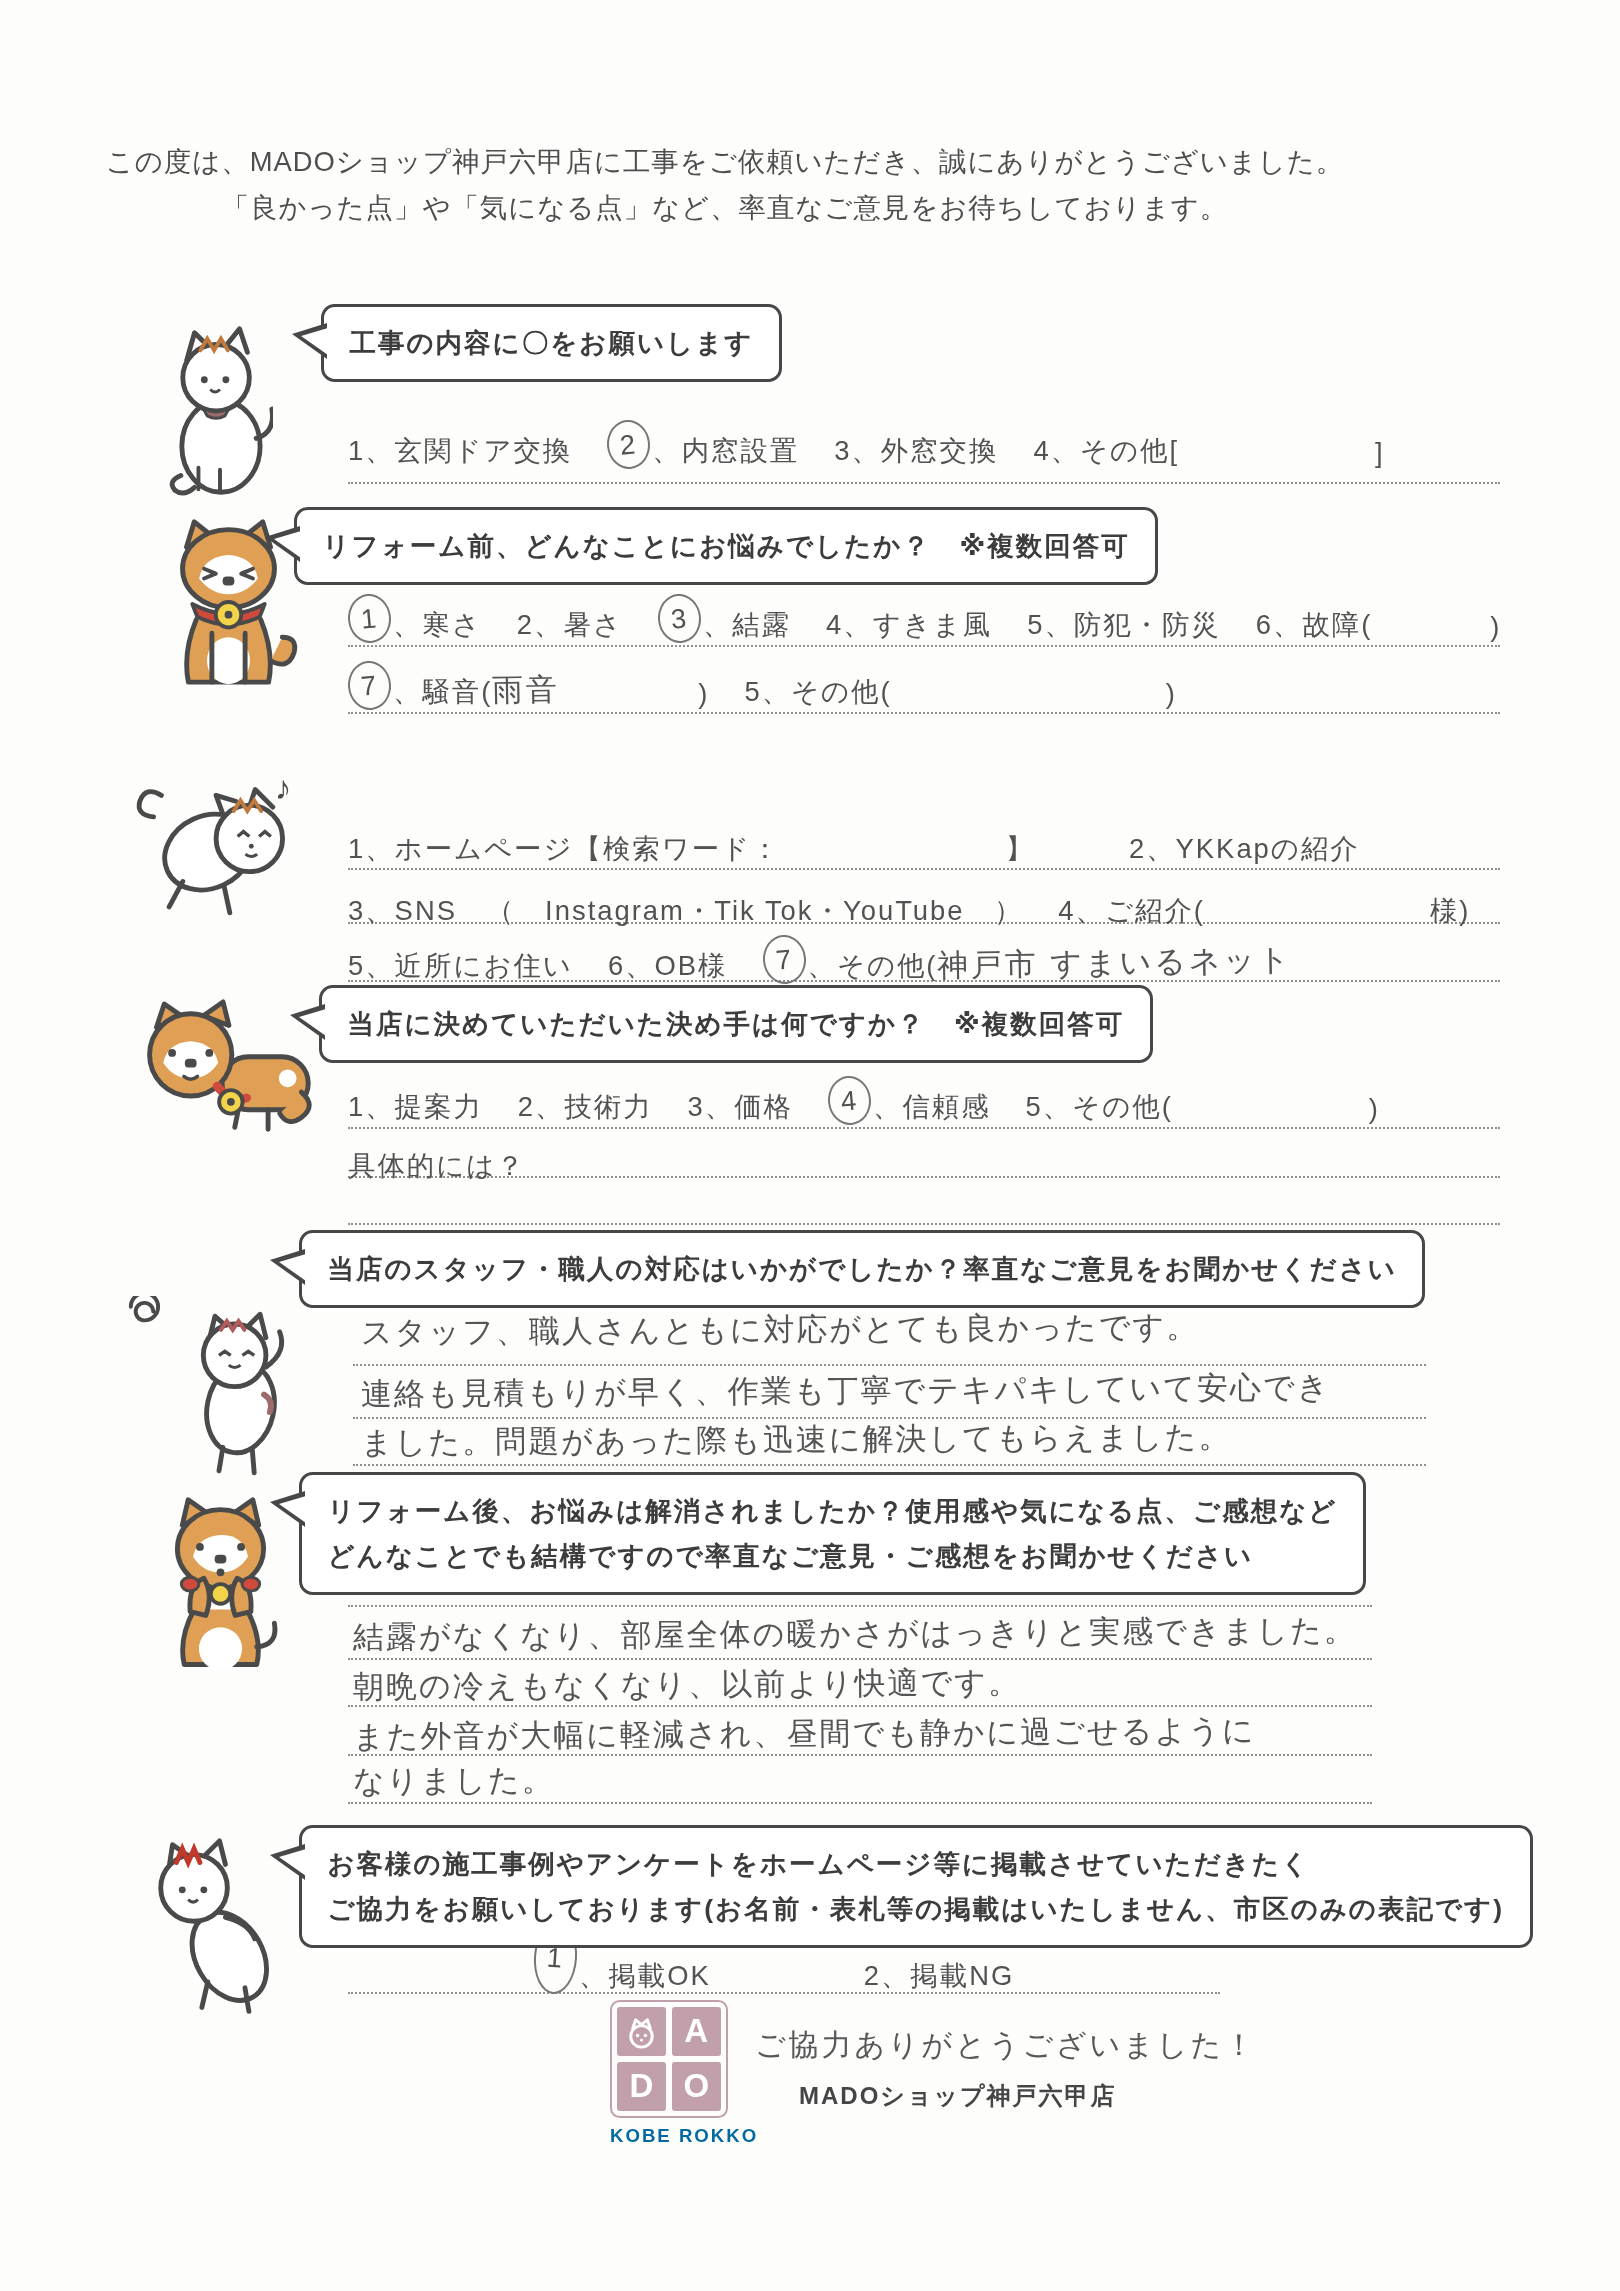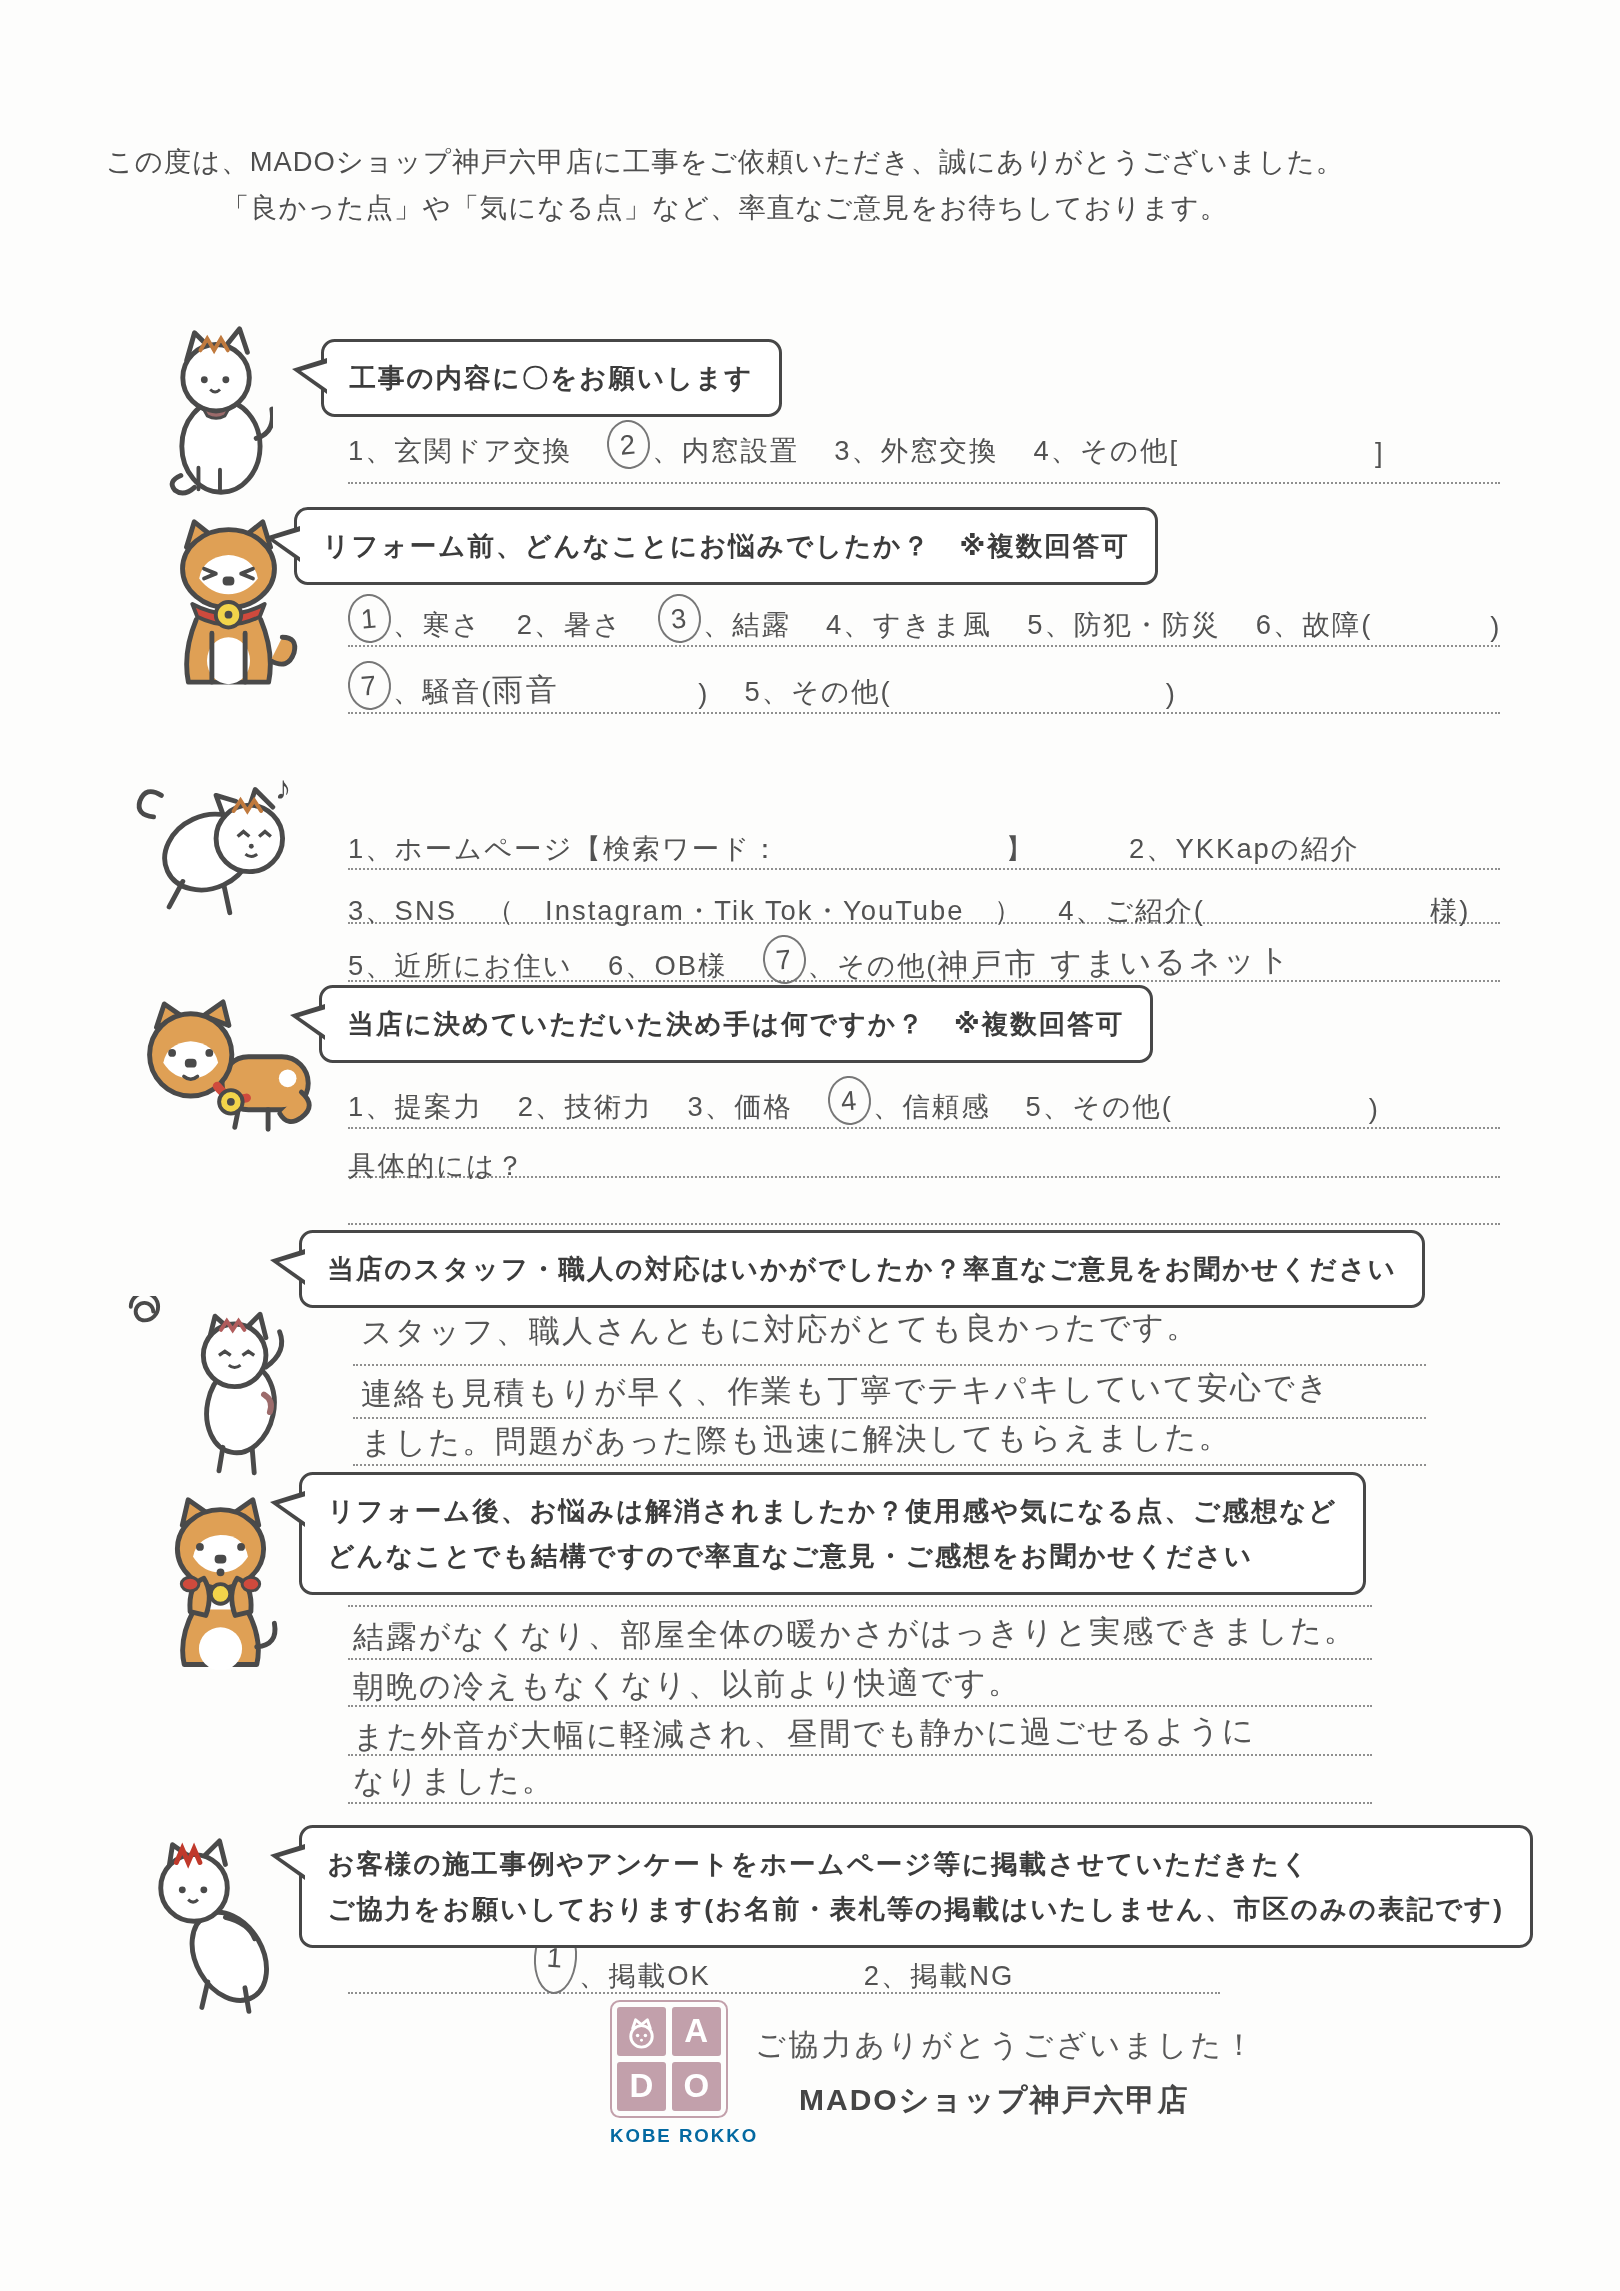--- a/index.html
+++ b/index.html
@@ -36,21 +36,21 @@
   .illu{position:absolute;z-index:1;}
   .stamp{position:absolute;left:610px;top:2000px;width:122px;}
   .stamp-grid{display:grid;grid-template-columns:49px 49px;grid-gap:5.9px;padding:4.9px;
               border:2.9px solid #c2a0ab;border-radius:9.8px;width:104px;}
   .stamp-cell{width:49px;height:49px;background:#c2a0ab;border-radius:2.9px;color:#ffffff;
               display:flex;align-items:center;justify-content:center;font-weight:bold;
               font-size:33px;}
   .stamp-caption{margin-top:7.8px;color:#0369a1;font-weight:bold;font-size:18.6px;
                  letter-spacing:2px;text-align:center;white-space:nowrap;}
   .thanks{position:absolute;left:755px;top:2025px;font-size:30px;color:#585858;letter-spacing:2.9px;}
-  .shop{position:absolute;left:799px;top:2080px;font-size:30px;font-weight:bold;color:#454545;
+  .shop{position:absolute;left:799px;top:2080px;font-size:24px;font-weight:bold;color:#454545;
         letter-spacing:2px;}
 </style>
 </head>
 <body>
 
 <div class="page">
 
   <div class="header">
     <div>この度は、MADOショップ神戸六甲店に工事をご依頼いただき、誠にありがとうございました。</div>
     <div>「良かった点」や「気になる点」など、率直なご意見をお待ちしております。</div>
@@ -68,21 +68,21 @@
     </g>
     <path d="M36 30 l7 -12 l7 12 l7 -12 l7 12" fill="none" stroke="#c07a3e" stroke-width="4" stroke-linecap="round"></path>
     <g fill="#4a4a4a">
         <circle cx="40" cy="60" r="3.5"></circle>
         <circle cx="62" cy="60" r="3.5"></circle>
       </g>
     <path d="M46 70 q5 5 10 0" fill="none" stroke="#4a4a4a" stroke-width="3"></path>
     <path d="M38 88 q14 10 28 0 l-5 9 q-9 5 -18 0 Z" fill="#9c6b6b" stroke="#4a4a4a" stroke-width="3"></path>
   </svg>
 
-  <div class="bubble" style="left:321px;top:339px">
+  <div class="bubble" style="left:321px;top:304px">
     <span>工事の内容に〇をお願いします</span>
   </div>
 
   <div class="row" style="left:348px;top:414px">
     <span class="seg">1、玄関ドア交換</span>
     <span class="circ">2</span>
     <span class="seg">、内窓設置</span>
     <span class="seg">3、外窓交換</span>
     <span class="seg tight">4、その他[</span>
     <span class="sp sp-200"></span>

